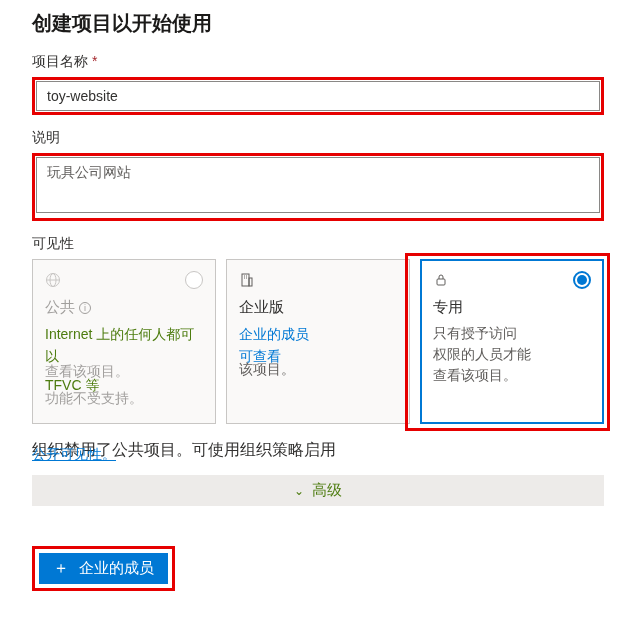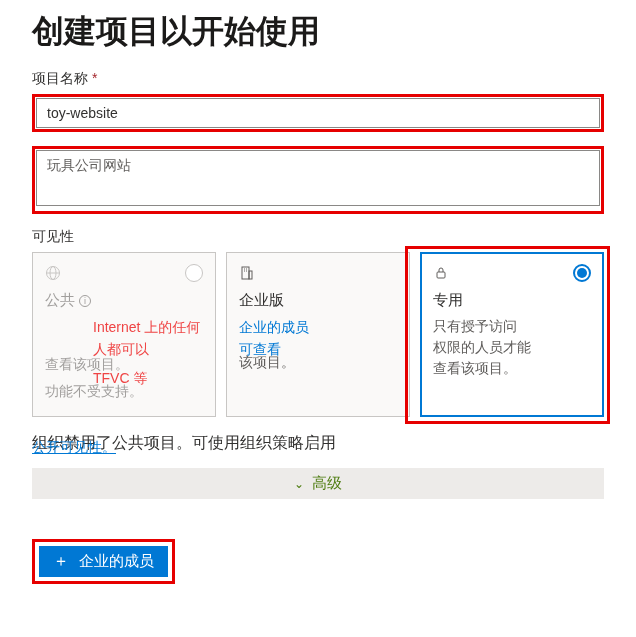--- a/index.html
+++ b/index.html
@@ -4,21 +4,21 @@
   <style>
     * { box-sizing: border-box; margin: 0; padding: 0; }
     body {
       font-family: "Segoe UI", "Microsoft YaHei", sans-serif;
       background: #fff;
       padding: 10px 32px 30px 32px;
       width: 636px;
       color: #323130;
     }
     .page-title {
-      font-size: 32px;
+      font-size: 20px;
       font-weight: 600;
       margin-bottom: 16px;
       color: #1b1a19;
     }
     .field-group { margin-bottom: 14px; }
     .field-label {
       font-size: 14px;
       color: #323130;
       margin-bottom: 6px;
       display: block;
@@ -126,21 +126,21 @@
       text-align: center;
       color: #a19f9d;
       margin-left: 4px;
       vertical-align: middle;
     }
     .card-desc {
       font-size: 14px;
       color: #605e5c;
       line-height: 1.5;
     }
-    .vis-card.disabled .card-desc { color: #ef4444; margin-left: 48px; }
+    .vis-card.disabled .card-desc { color: #4d7c0f; }
     .card-link-text { color: #0078d4; font-size: 14px; }
     .card-plain-text { color: #605e5c; font-size: 14px; }
     .vis-card.disabled .card-plain-text { color: #a19f9d; }
     .note-block {
       margin-top: 14px;
       font-size: 16px;
       line-height: 1.5;
       color: #323130;
       position: relative;
     }
@@ -197,20 +197,21 @@
 <div class="field-group">
   <label class="field-label">
     <span>项目名称</span><span class="required-mark">*</span>
   </label>
   <div class="highlight-box">
     <input type="text" class="text-input" value="toy-website" style="">
   </div>
 </div>
 
 <div class="field-group">
+  <label class="field-label">说明</label>
   <div class="highlight-box">
     <textarea class="textarea-input" style="">玩具公司网站</textarea>
   </div>
 </div>
 
 <div class="visibility-section">
   <label class="field-label">可见性</label>
   <div class="visibility-cards-wrap">
     <div class="private-highlight"></div>
     <div class="visibility-cards">

